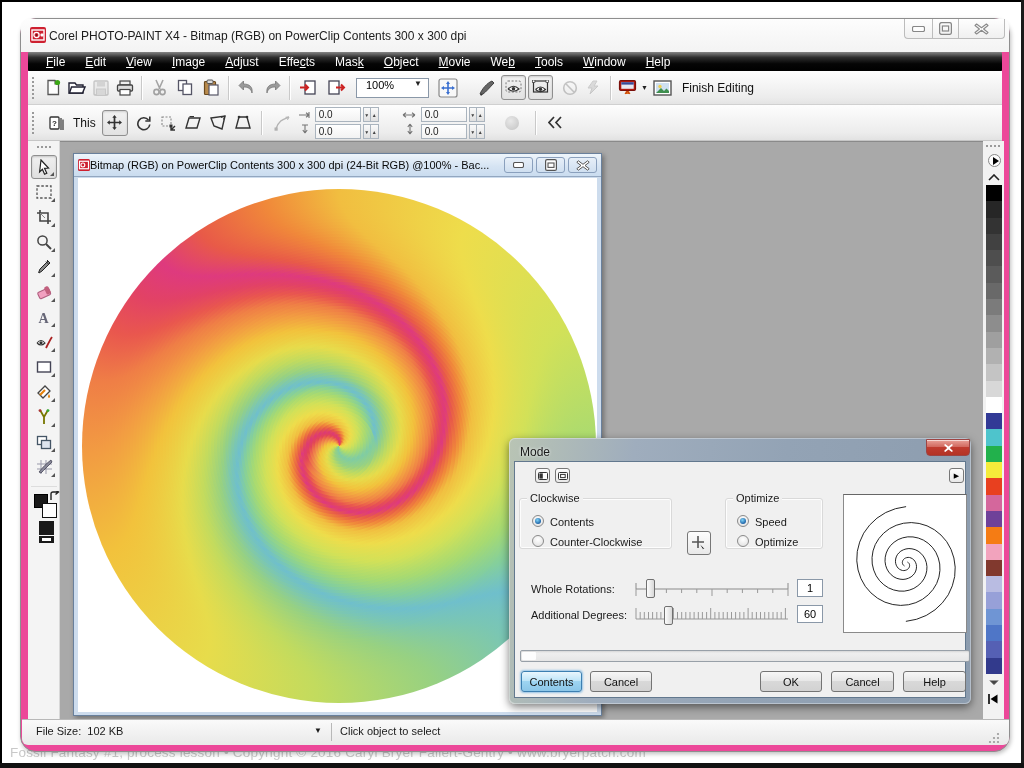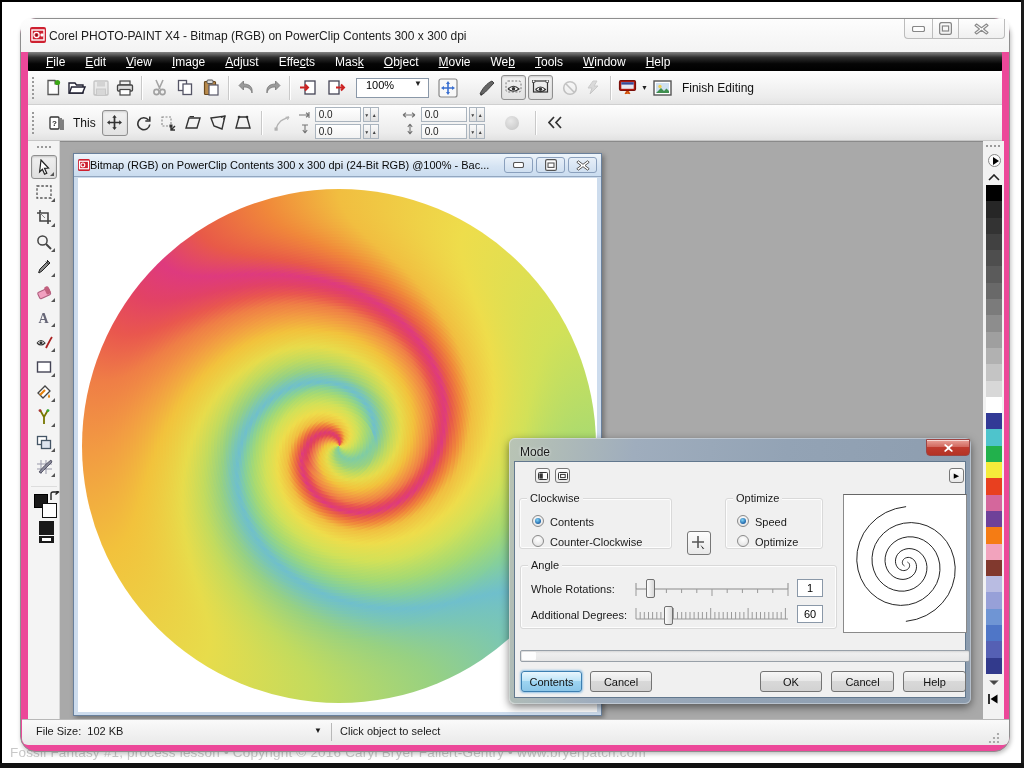--- a/index.html
+++ b/index.html
@@ -676,23 +676,20 @@
           </div>
 
        <div class="grp" style="left:210px;top:36px;width:98px;height:51px">
             <b>Optimize</b>
           </div>
        <div class="rad on" style="left:222px;top:53px"></div>
        <div class="lbl" style="left:240px;top:54px">Speed</div>
        <div class="rad" style="left:222px;top:73px"></div>
        <div class="lbl" style="left:240px;top:74px">Optimize</div>
 
-       <div class="grp" style="left:5px;top:103px;width:317px;height:64px">
-            <b>Angle</b>
-          </div>
        <div class="lbl" style="left:16px;top:121px">Whole Rotations:</div>
        <svg class="abs" style="left:120px;top:119px" width="155" height="18" viewBox="0 0 155 18">
          <path d="M1 2 V8 H153 V2" fill="none" stroke="#8a8a8a"></path>
          <g stroke="#999">
               <path d="M1.0 8 V15"></path>
               <path d="M16.2 8 V12"></path>
               <path d="M31.4 8 V12"></path>
               <path d="M46.6 8 V12"></path>
               <path d="M61.8 8 V12"></path>
               <path d="M77.0 8 V15"></path>

